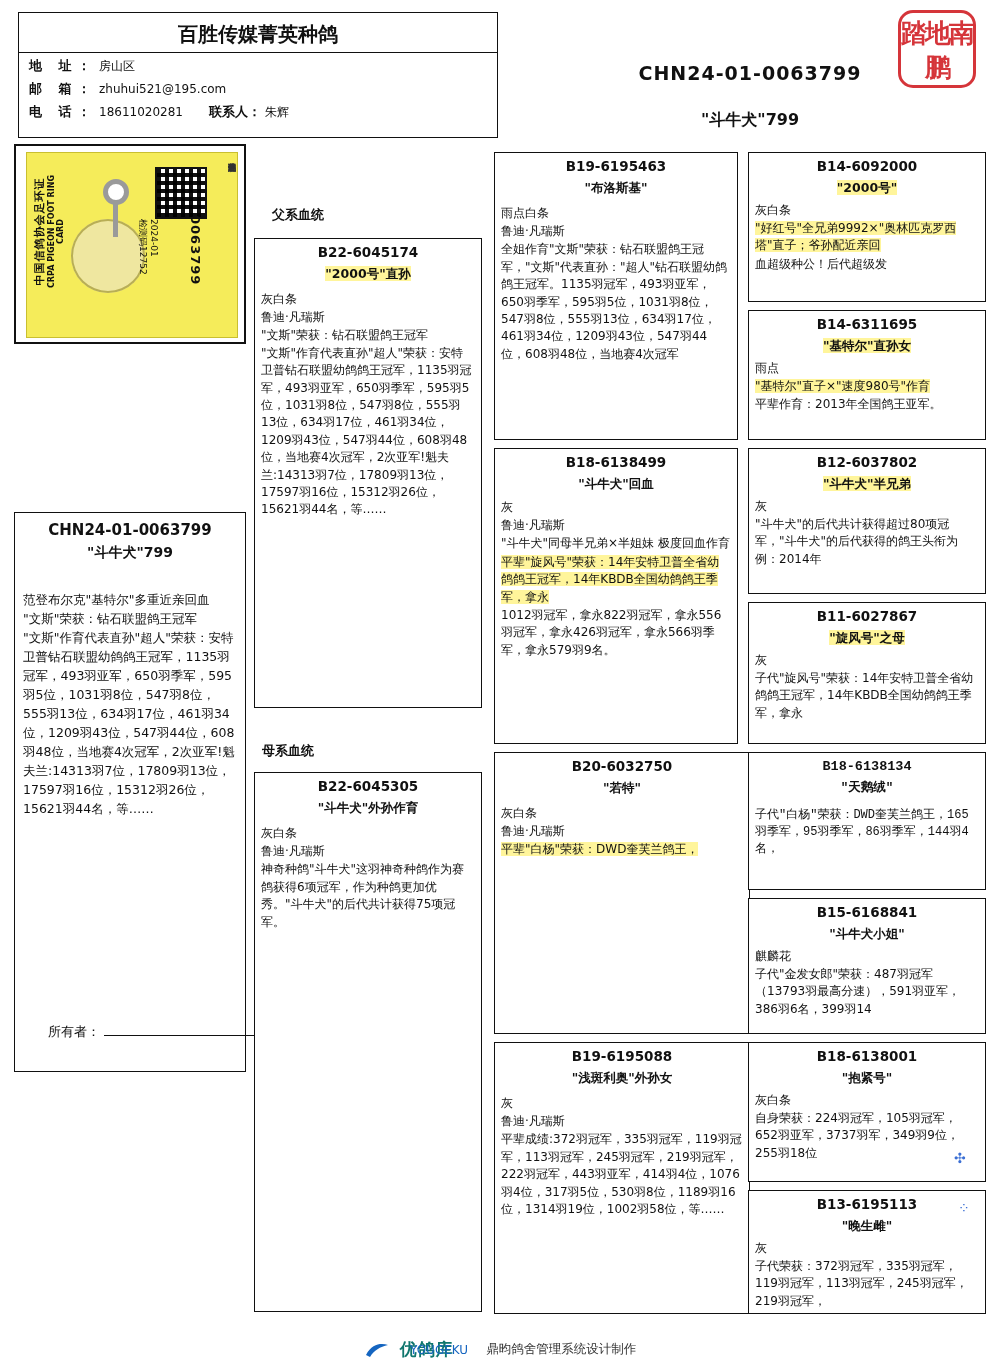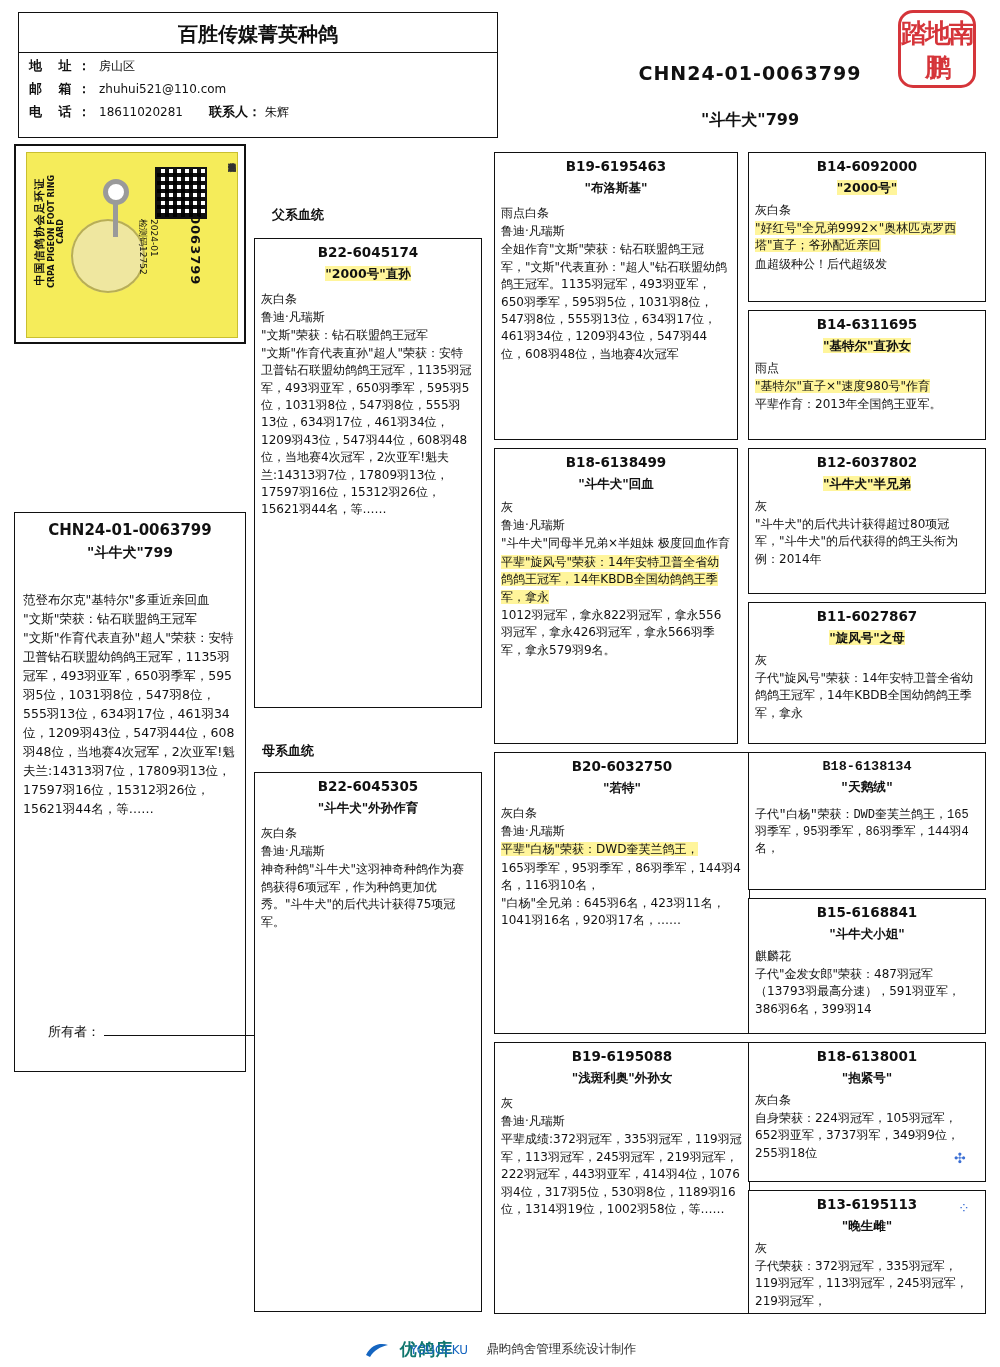--- a/index.html
+++ b/index.html
@@ -132,21 +132,21 @@
 
 <div class="box" id="breeder">
   <div class="name">百胜传媒菁英种鸽</div>
   <div class="rows">
     <div class="row">
       <span class="lab">地 址：</span>
       <span class="val">房山区</span>
     </div>
     <div class="row">
       <span class="lab">邮 箱：</span>
-      <span class="val">zhuhui521@110.com</span>
+      <span class="val">zhuhui521@195.com</span>
     </div>
     <div class="row">
       <span class="lab">电 话：</span>
       <span class="val">18611020281</span>
       <span class="lab" style="margin-left:26px;width:auto;letter-spacing:0;font-size:13px">联系人：</span>
       <span class="val" style="margin-left:4px">朱辉</span>
     </div>
   </div>
 </div>
 
@@ -235,22 +235,20 @@
   </div>
 </div>
 
 <div class="pbox" id="g3-c">
   <div class="no">B20-6032750</div>
   <div class="nm">"若特"</div>
   <div class="tx" style="margin-top:8px">
     <div>灰白条</div>
     <div>鲁迪·凡瑞斯</div>
     <div><span class="hl">平辈"白杨"荣获：DWD奎芙兰鸽王，</span></div>
-    <div style="white-space:pre-wrap">165羽季军，95羽季军，86羽季军，144羽4名，116羽10名，
-"白杨"全兄弟：645羽6名，423羽11名，1041羽16名，920羽17名，……</div>
   </div>
 </div>
 
 <div class="pbox" id="g3-d">
   <div class="no">B19-6195088</div>
   <div class="nm">"浅斑利奥"外孙女</div>
   <div class="tx" style="margin-top:8px">
     <div>灰</div>
     <div>鲁迪·凡瑞斯</div>
     <div style="white-space:pre-wrap">平辈成绩:372羽冠军，335羽冠军，119羽冠军，113羽冠军，245羽冠军，219羽冠军，222羽冠军，443羽亚军，414羽4位，1076羽4位，317羽5位，530羽8位，1189羽16位，1314羽19位，1002羽58位，等……</div>

